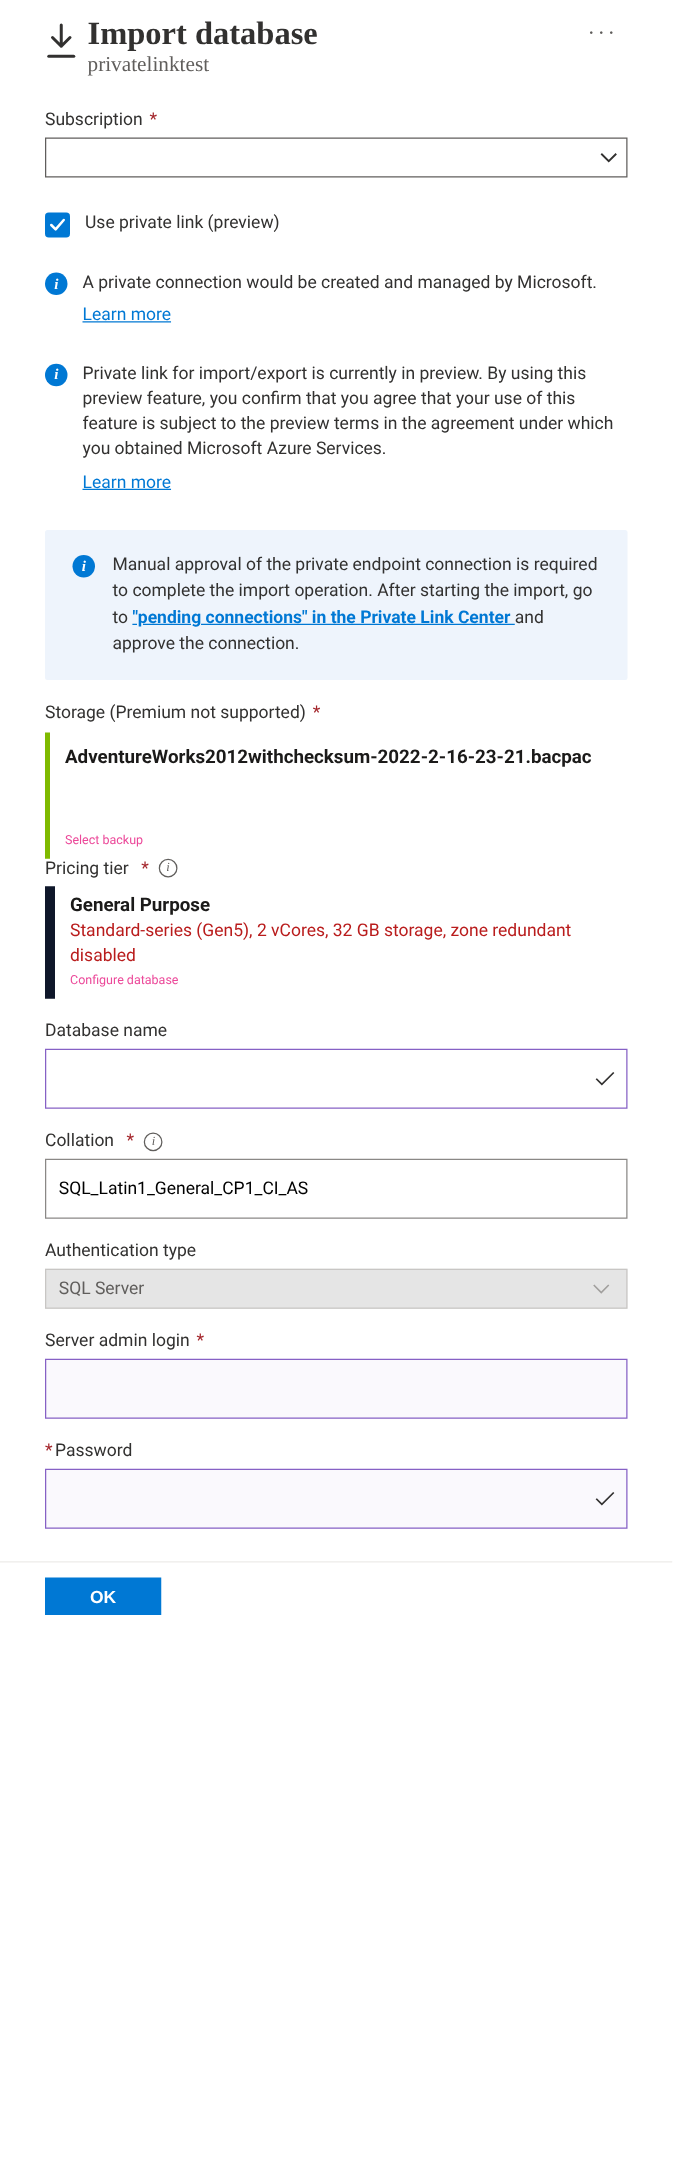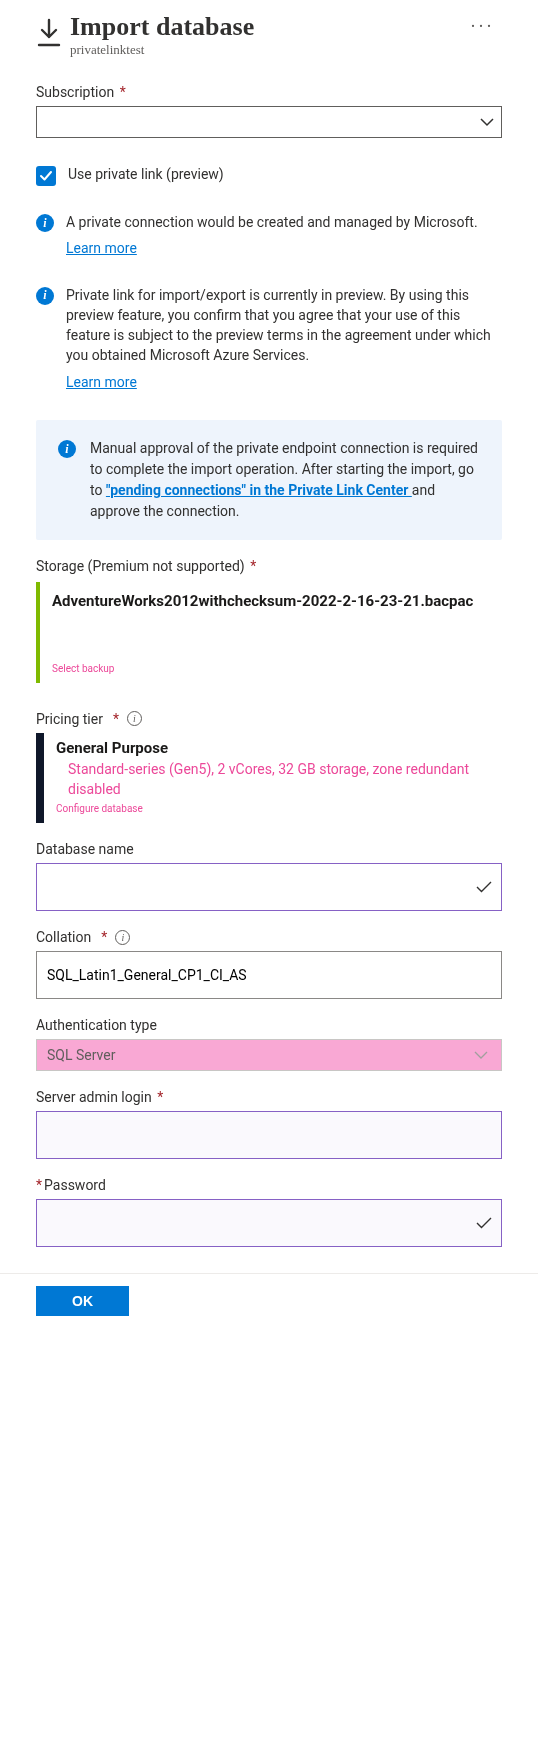--- a/index.html
+++ b/index.html
@@ -20,21 +20,21 @@
   }
   .header-icon {
     margin-top: 6px;
   }
   .header-text h1 {
     font-size: 26px;
     font-weight: 600;
     color: #323130;
   }
   .header-text .subtitle {
-    font-size: 13px;
+    font-size: 17px;
     color: #605e5c;
   }
   .more-btn {
     margin-left: auto;
     padding: 4px 8px;
     font-size: 18px;
     color: #605e5c;
     letter-spacing: 2px;
     cursor: pointer;
   }
@@ -162,21 +162,20 @@
     display: inline-block;
     cursor: pointer;
   }
   .block-action.tight {
     margin-top: 4px;
   }
   .pricing-row {
     display: flex;
     align-items: center;
     gap: 8px;
-    margin-top: 28px;
   }
   .help-icon {
     width: 15px;
     height: 15px;
     border: 1px solid #605e5c;
     border-radius: 50%;
     display: inline-flex;
     align-items: center;
     justify-content: center;
     font-size: 10px;
@@ -189,24 +188,23 @@
     padding: 6px 12px 8px 12px;
     margin-top: 6px;
   }
   .tier-title {
     font-weight: 700;
     font-size: 15px;
     color: #1b1a19;
   }
   .tier-desc {
     font-size: 14px;
-    color: #ec4899;
+    color: #b91c1c;
     line-height: 1.45;
     margin-top: 2px;
-    margin-left: 12px;
   }
   .text-input {
     position: relative;
     width: 100%;
   }
   .text-input input {
     width: 100%;
     height: 48px;
     border: 1px solid #8a8886;
     padding: 0 30px 0 10px;
@@ -222,21 +220,21 @@
     top: 50%;
     transform: translateY(-50%);
   }
   .auth-select {
     position: relative;
     margin-top: 6px;
   }
   .auth-select .box {
     width: 100%;
     height: 32px;
-    background: #f9a8d4;
+    background: #e5e5e5;
     border: 1px solid #c8c6c4;
     display: flex;
     align-items: center;
     padding: 0 30px 0 10px;
     color: #605e5c;
   }
   .divider {
     border-top: 1px solid #edebe9;
     margin: 26px 0 0 0;
   }

